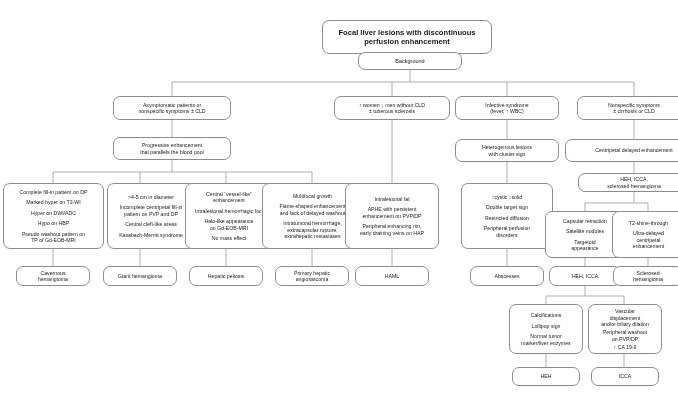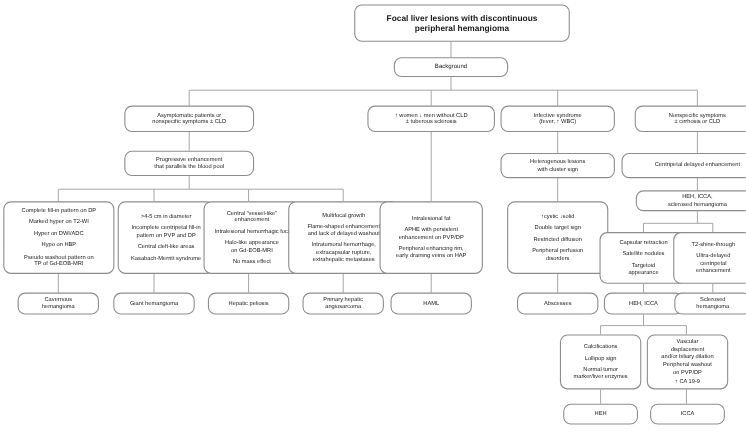--- a/index.html
+++ b/index.html
@@ -90,23 +90,23 @@
 
     <line x1="585" y1="286" x2="585" y2="296"></line>
     <line x1="546" y1="296" x2="624" y2="296"></line>
     <line x1="546" y1="296" x2="546" y2="304"></line>
     <line x1="624" y1="296" x2="624" y2="304"></line>
 
     <line x1="546" y1="354" x2="546" y2="367"></line>
     <line x1="624" y1="354" x2="624" y2="367"></line>
   </svg>
 
-  <div class="node" style="left:322px;top:4px;width:196px;height:34px;">
+  <div class="node" style="left:322px;top:20px;width:170px;height:34px;">
     <span class="ln t-title">Focal liver lesions with discontinuous</span>
-    <span class="ln t-title">peripheral hemangioma</span>
+    <span class="ln t-title">perfusion enhancement</span>
   </div>
 
   <div class="node" style="left:358px;top:52px;width:104px;height:18px;">
     <span class="ln t-norm">Background</span>
   </div>
 
   <div class="node" style="left:113px;top:96px;width:118px;height:24px;">
     <span class="ln t-sm">Asymptomatic patients or</span>
     <span class="ln t-sm">nonspecific symptoms ± CLD</span>
   </div>

